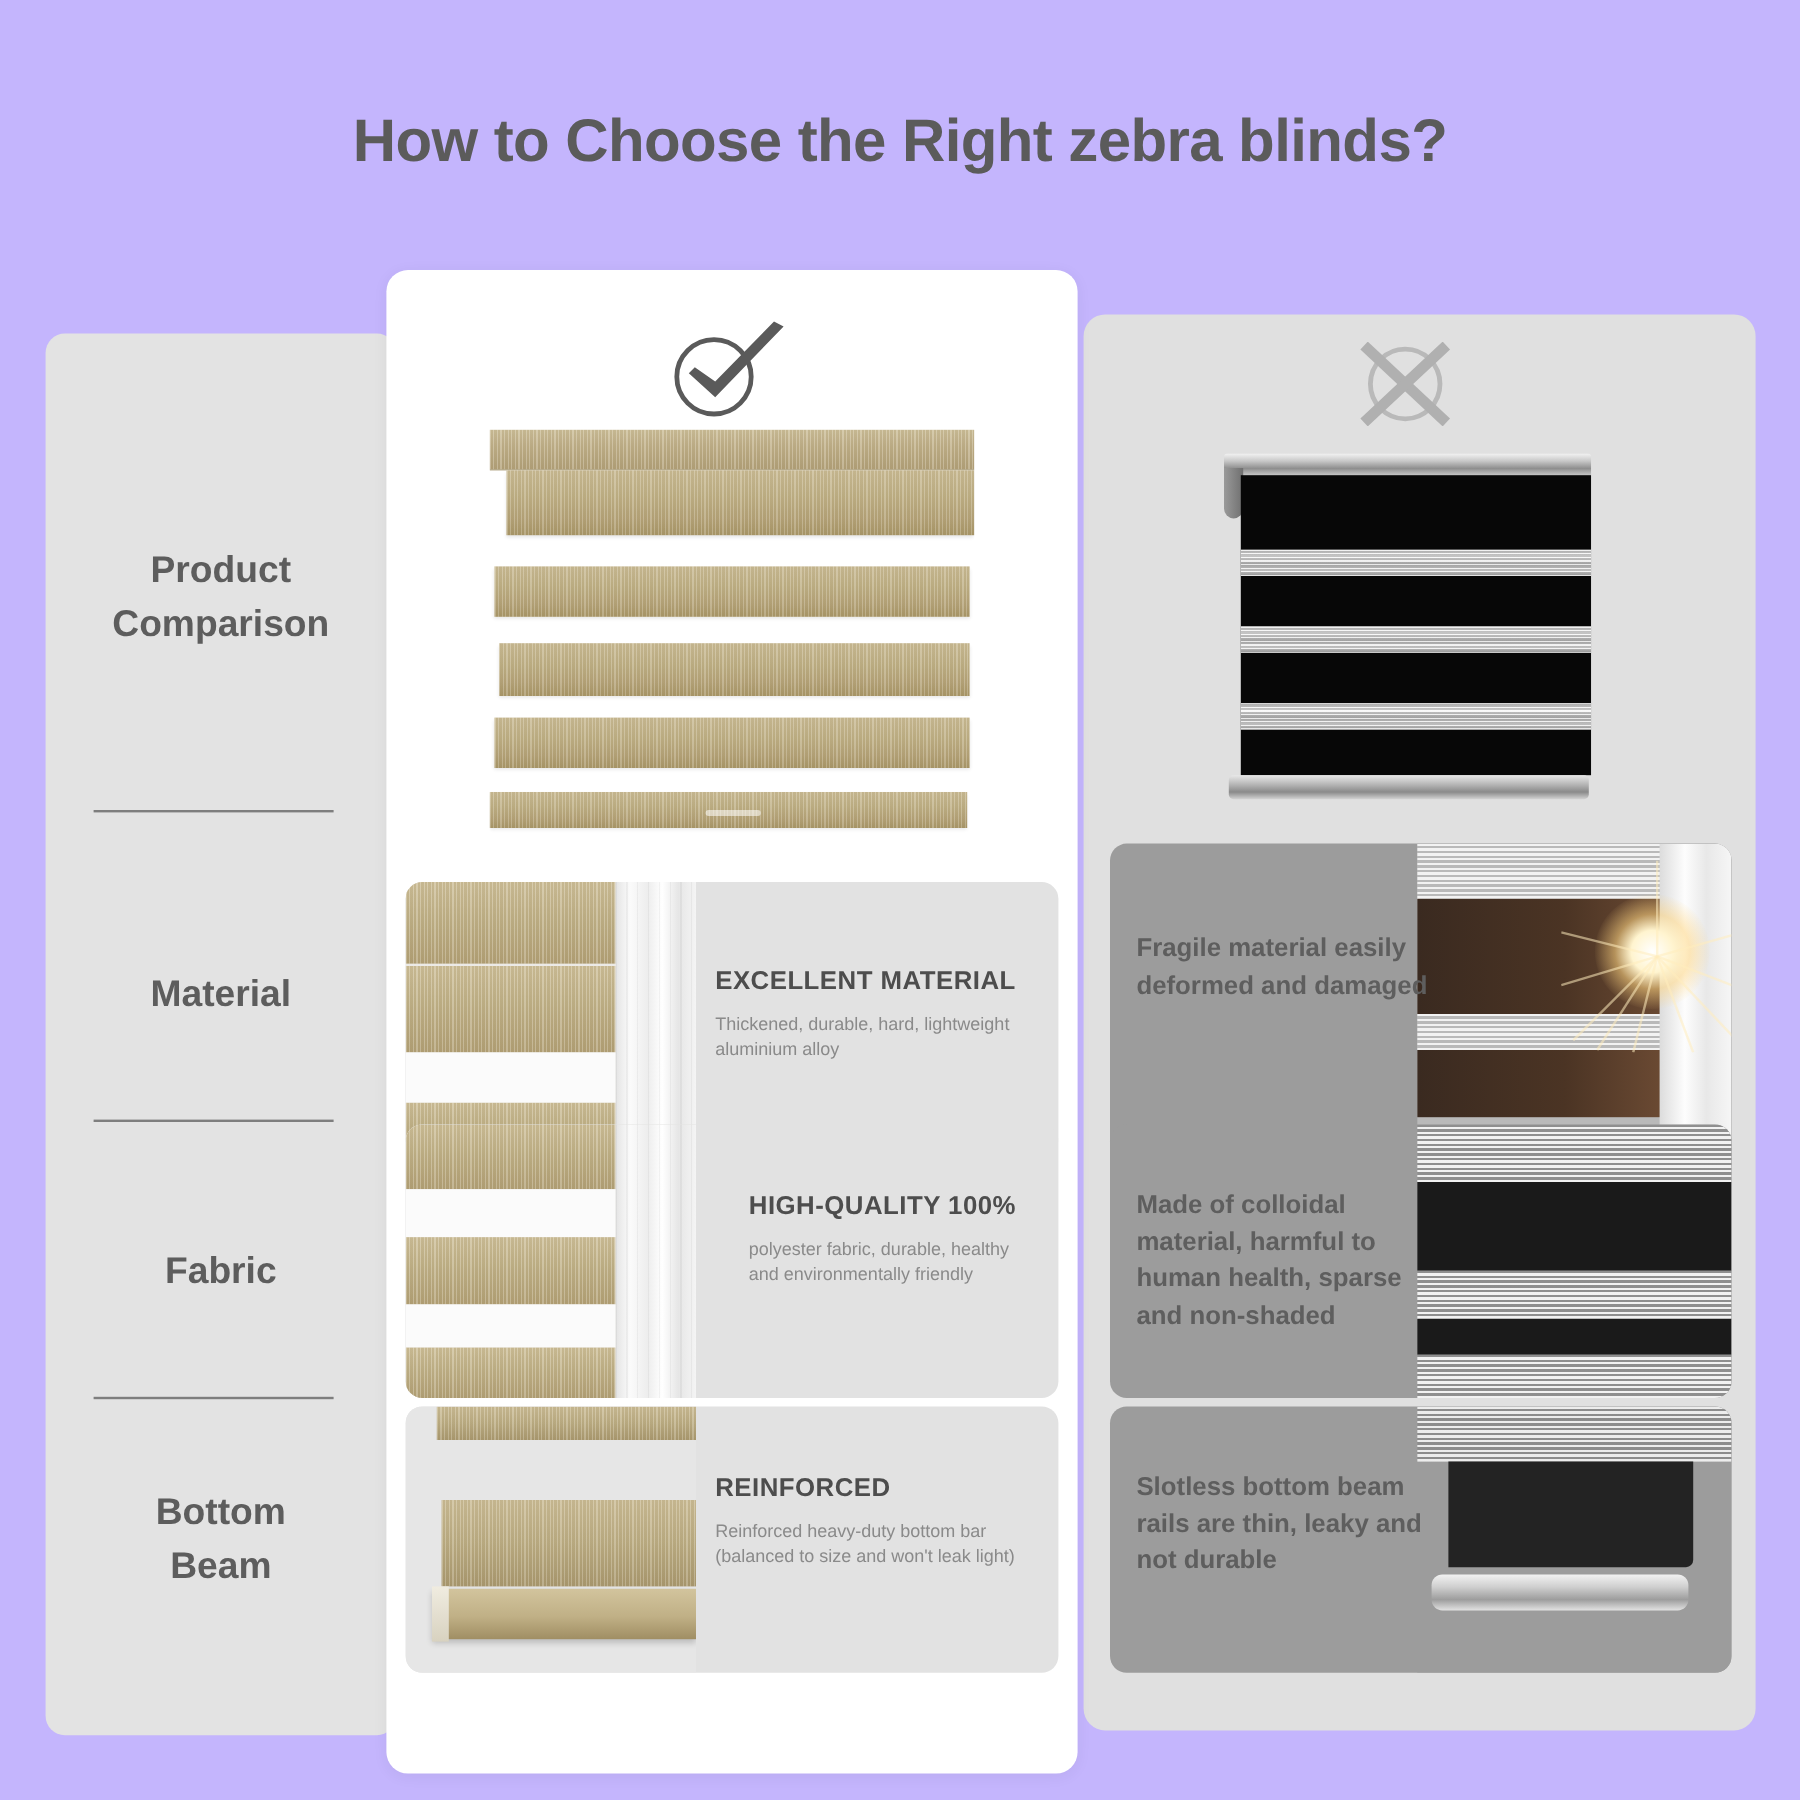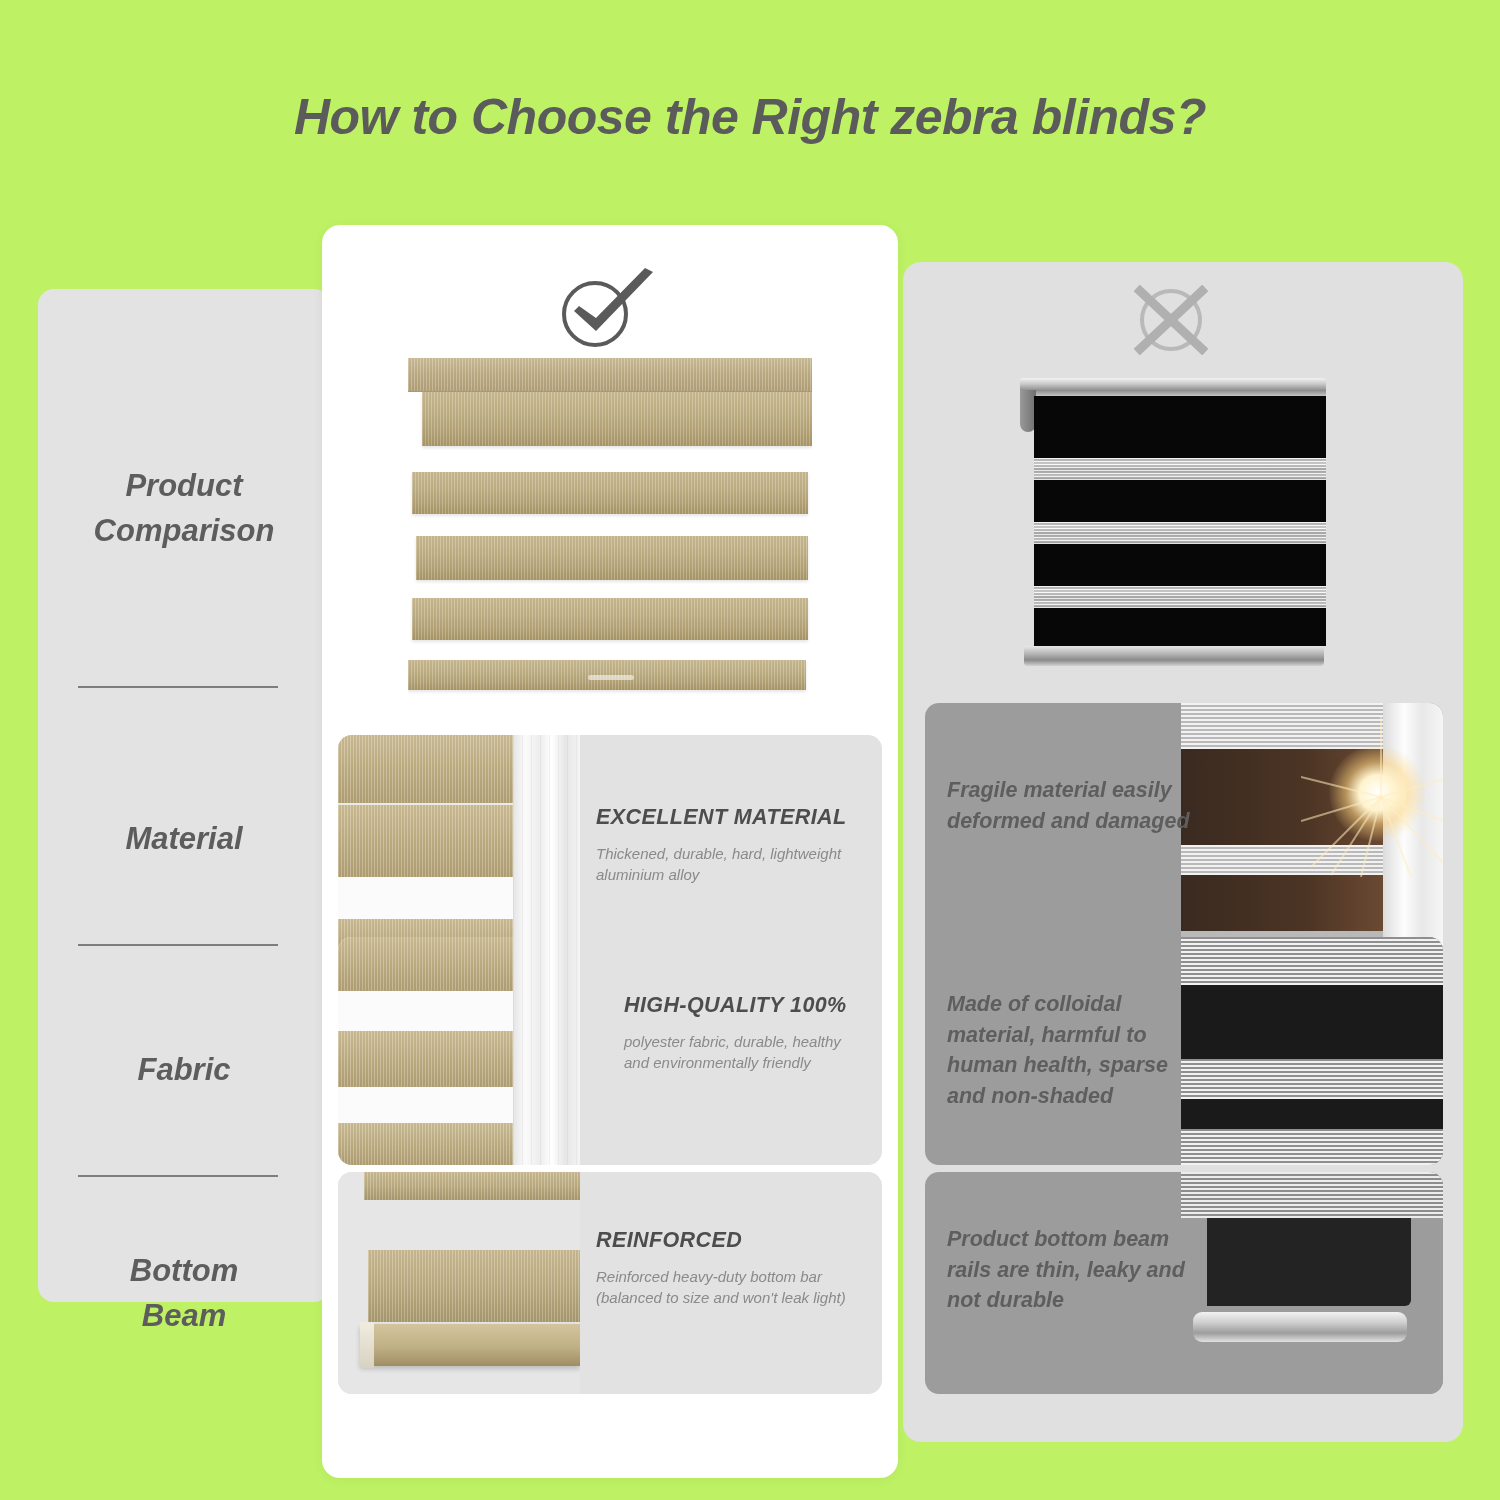--- a/index.html
+++ b/index.html
@@ -2,34 +2,34 @@
 <html><head>
 <meta charset="utf-8">
 <style>
   * { box-sizing: border-box; margin: 0; padding: 0; }
   html, body {
     width: 1500px; height: 1500px;
     background: #f5f5f5;
     font-family: "Liberation Sans", sans-serif;
     overflow: hidden;
   }
-  #stage { position: relative; width: 1500px; height: 1500px; background: #bef264; font-style: italic; }
+  #stage { position: relative; width: 1500px; height: 1500px; background: #c4b5fd; }
 
   
   .title {
     position: absolute; left: 0; top: 88px; width: 1500px;
     text-align: center;
     font-size: 50px; font-weight: bold; color: #5b5b5b;
     letter-spacing: -0.5px;
   }
 
   
   .label-panel {
-    position: absolute; left: 38px; top: 289px;
-    width: 292px; height: 1013px;
+    position: absolute; left: 38px; top: 278px;
+    width: 292px; height: 1168px;
     background: #e3e3e3; border-radius: 16px;
   }
   .label-cell {
     position: absolute; left: 0; width: 292px;
     text-align: center;
     font-size: 31px; font-weight: bold; color: #5d5d5d;
     line-height: 1.45;
   }
   .label-div {
     position: absolute; left: 40px; width: 200px; height: 2px;
@@ -360,16 +360,16 @@
   </div>
 
   <div class="feat-bad" style="top:1172px; height:222px;">
     <div class="feat-photo fb-photo">
       <div class="bb">
         <div class="bb-sheer" style="top:0px; height:46px;"></div>
         <div class="bb-dark" style="left:26px; top:46px; width:204px; height:88px; border-radius:0 0 6px 0;"></div>
         <div class="bb-rail" style="left:12px; top:140px; width:214px; height:30px;"></div>
       </div>
     </div>
-    <div class="feat-txt-bad" style="top:52px;">Product bottom beam rails are thin, leaky and not durable</div>
+    <div class="feat-txt-bad" style="top:52px;">Slotless bottom beam rails are thin, leaky and not durable</div>
   </div>
 
 </div>
 
 </body></html>

